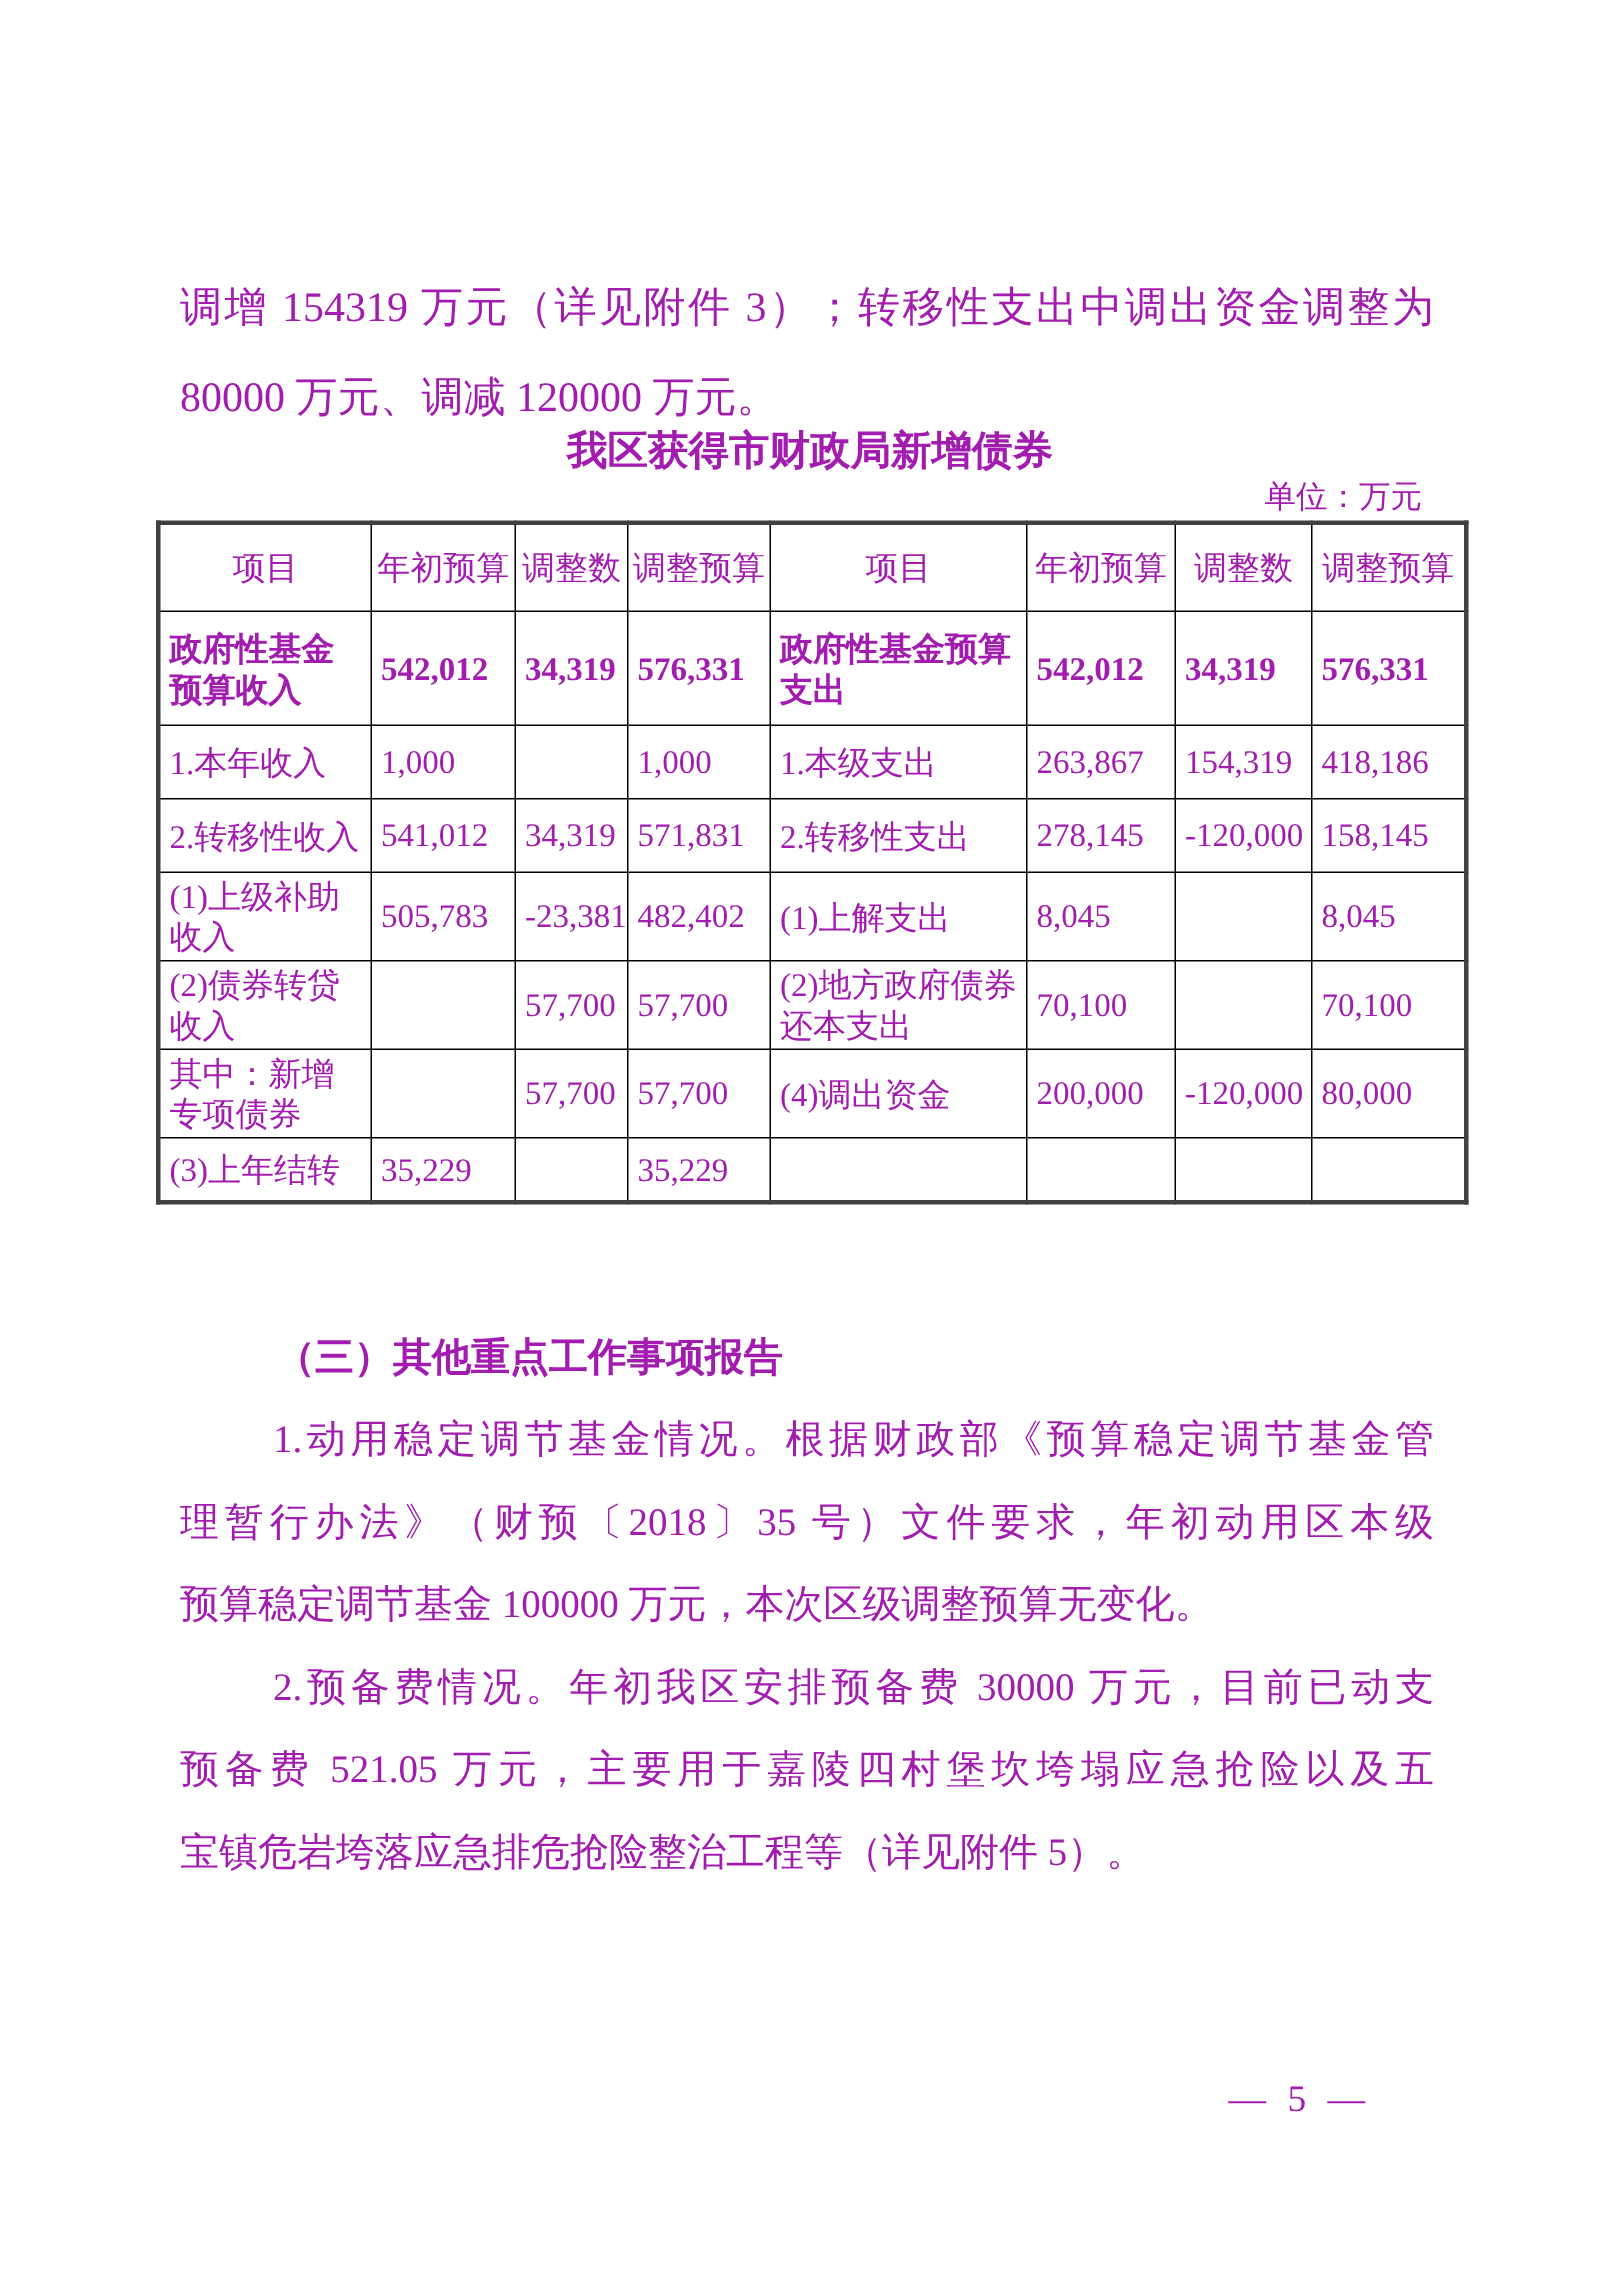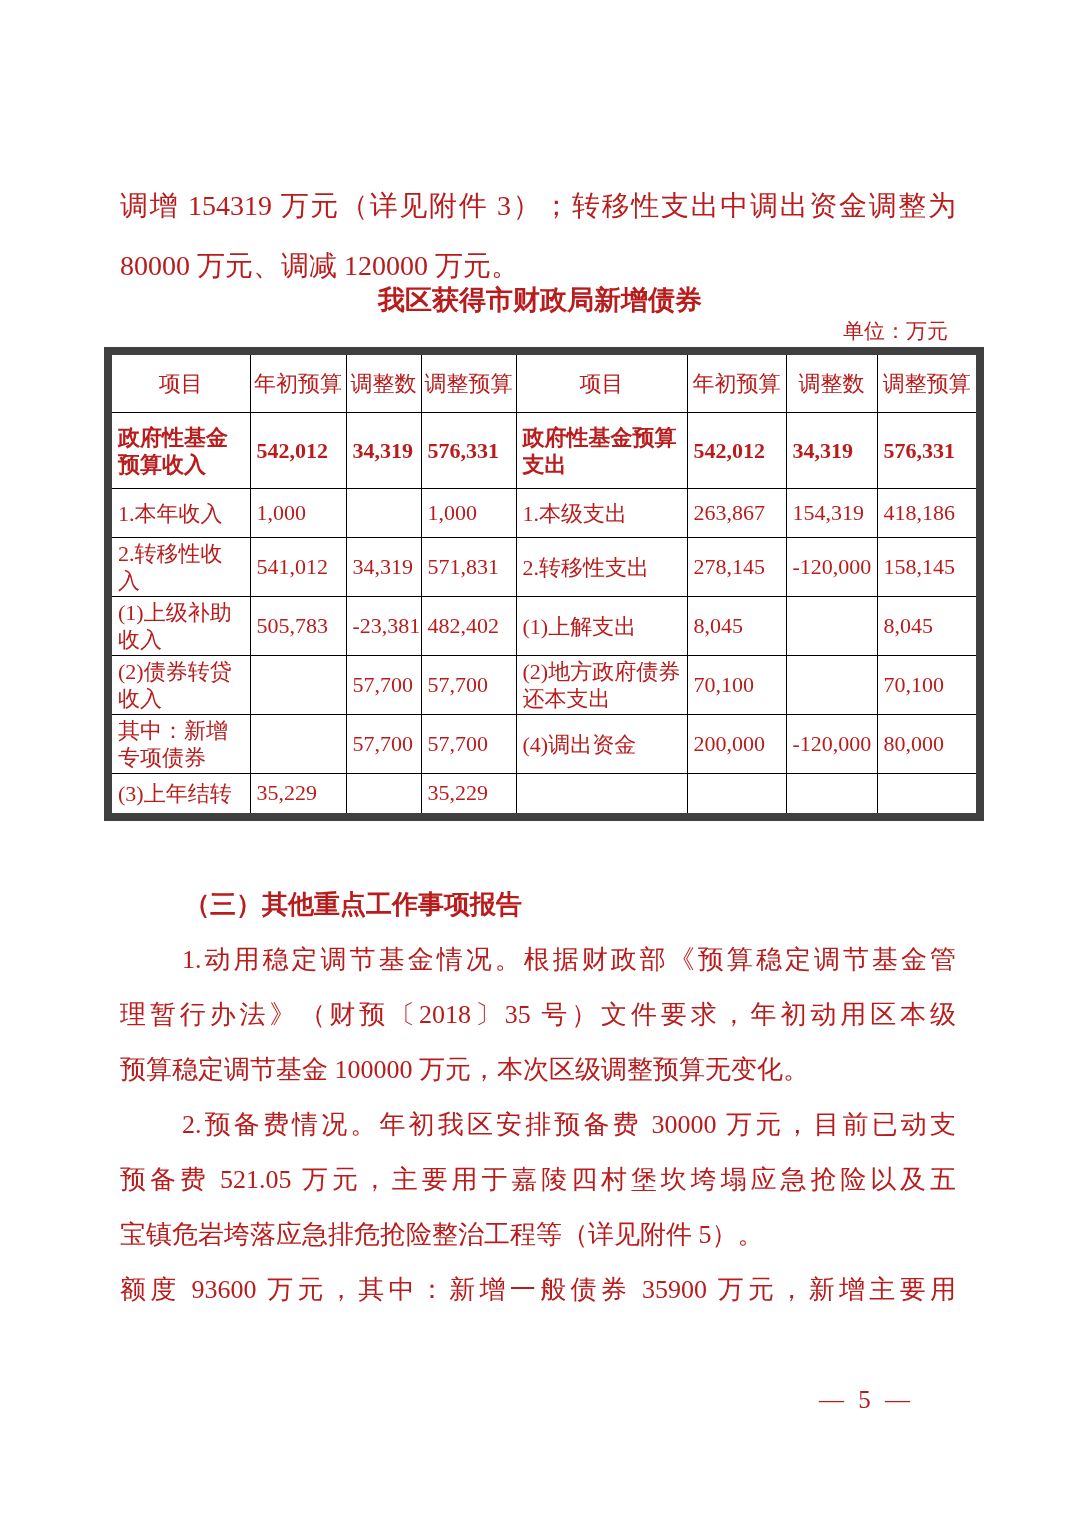--- a/index.html
+++ b/index.html
@@ -1,21 +1,21 @@
 <!DOCTYPE html>
 <html><head>
 <meta charset="utf-8">
 <style>
   html,body { margin:0; padding:0; background:#e8e8e8; }
   .page {
     position:relative;
     width:1074px; height:1520px;
     margin:0 auto;
     background:#ffffff;
-    color:#b91c1c;
+    color:#a21caf;
     font-family:"Liberation Serif", serif;
     overflow:hidden;
   }
   
   .intro {
     position:absolute; top:176px; left:120px; width:836px;
     font-size:28px; line-height:60px;
   }
   .intro .line.just { text-align:justify; text-align-last:justify; }
 
@@ -29,21 +29,21 @@
   .unit-label {
     position:absolute; top:317px; left:104px; width:844px;
     text-align:right; font-size:21px; line-height:28px;
   }
 
   
   table.budget {
     position:absolute; top:347px; left:104px;
     width:872px;
     border-collapse:collapse; table-layout:fixed;
-    border:8px solid #404040;
+    border:3px solid #404040;
   }
   table.budget th, table.budget td {
     border:1.5px solid #000;
     vertical-align:middle;
     overflow:hidden;
   }
   table.budget th {
     font-family:"Liberation Sans", sans-serif;
     font-weight:normal;
     font-size:22px;
@@ -197,18 +197,17 @@
     <div class="line heading">（三）其他重点工作事项报告</div>
 
     <div class="line just ind2">1.动用稳定调节基金情况。根据财政部《预算稳定调节基金管</div>
     <div class="line just">理暂行办法》（财预〔2018〕35 号）文件要求，年初动用区本级</div>
     <div class="line">预算稳定调节基金 100000 万元，本次区级调整预算无变化。</div>
 
     <div class="line just ind2">2.预备费情况。年初我区安排预备费 30000 万元，目前已动支</div>
     <div class="line just">预备费 521.05 万元，主要用于嘉陵四村堡坎垮塌应急抢险以及五</div>
     <div class="line">宝镇危岩垮落应急排危抢险整治工程等（详见附件 5）。</div>
 
-    <div class="line just">额度 93600 万元，其中：新增一般债券 35900 万元，新增主要用</div>
   </div>
 
   <div class="page-num">— 5 —</div>
 
 </div>
 
 </body></html>

